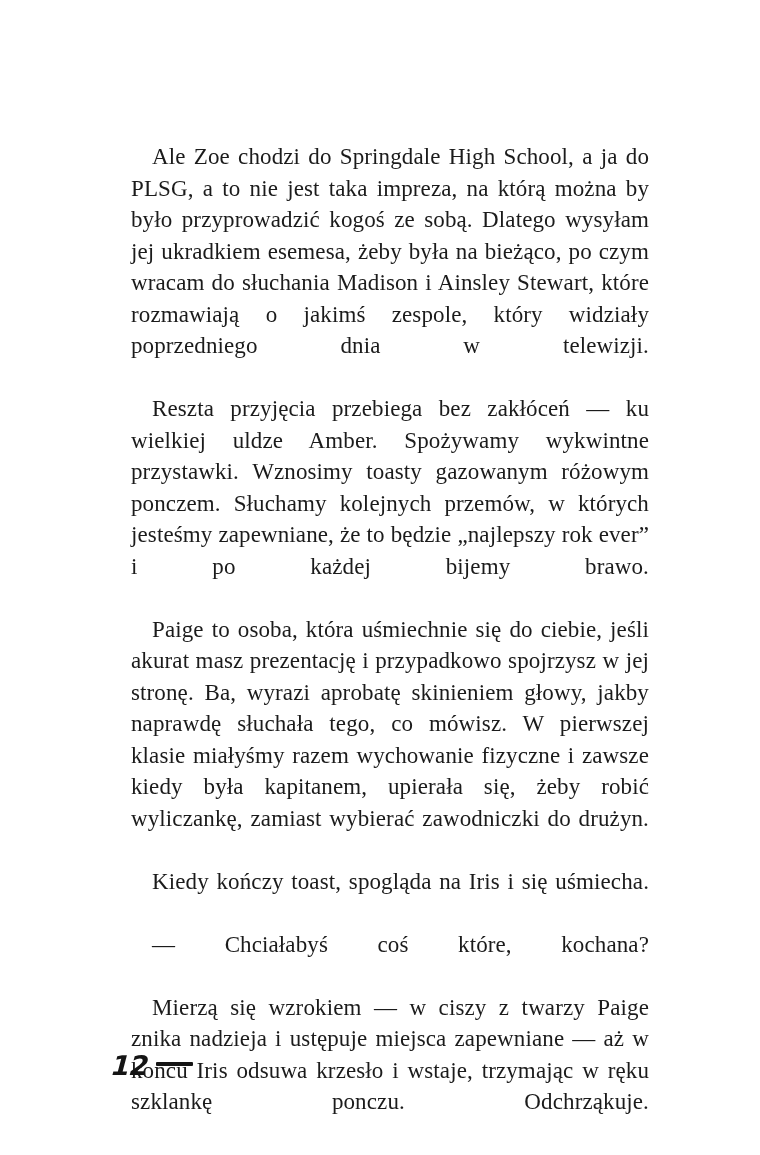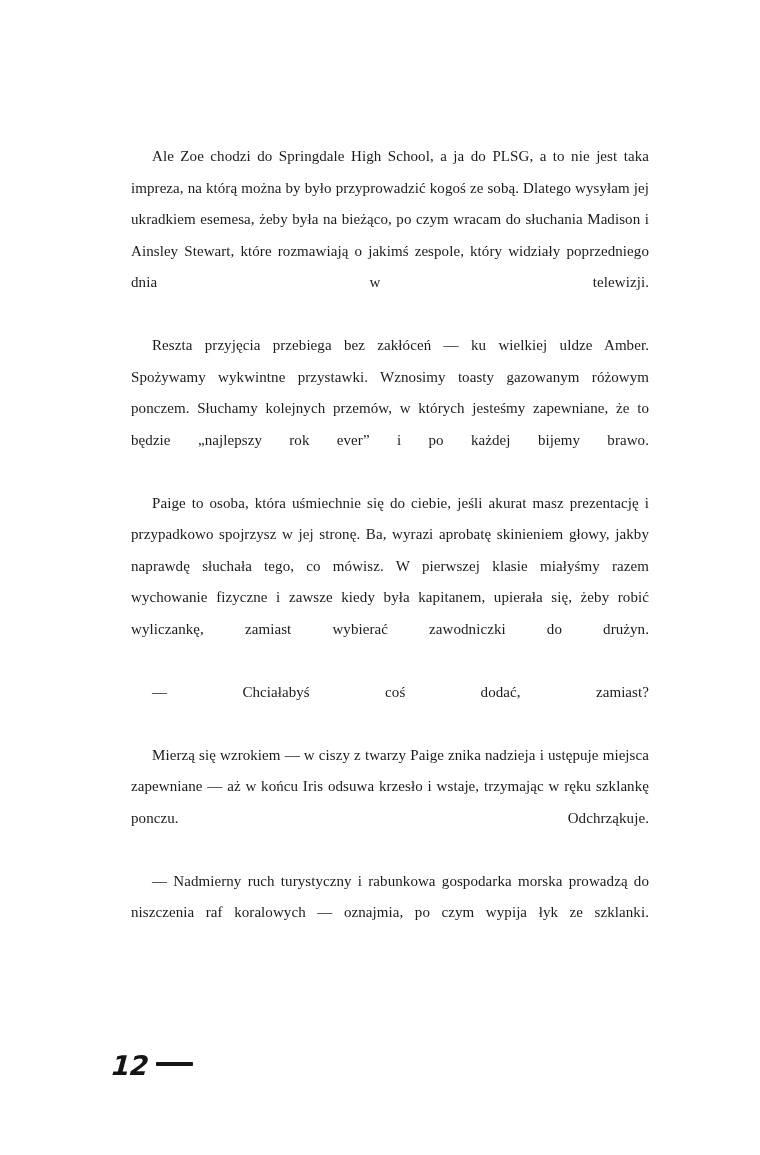--- a/index.html
+++ b/index.html
@@ -30,21 +30,21 @@
     position: absolute;
     left: 131px;
     top: 141px;
     width: 518px;
   }
 
   .para {
     margin: 0;
     text-align: justify;
     text-justify: inter-word;
-    font-size: 15px;
+    font-size: 23px;
     line-height: 31.5px;
     letter-spacing: 0.005em;
     word-spacing: 0.005em;
     color: #1b1b1b;
     hyphens: manual;
   }
 
   
   .para.indent {
     text-indent: 21px;
@@ -99,22 +99,23 @@
 
   <div class="textblock">
 
     <p class="para indent">Ale Zoe chodzi do Springdale High School, a ja do PLSG, a to nie jest taka impreza, na którą można by było przyprowadzić kogoś ze sobą. Dlatego wysyłam jej ukradkiem esemesa, żeby była na bieżąco, po czym wracam do słuchania Madison i Ainsley Stewart, które rozmawiają o jakimś zespole, który widziały poprzedniego dnia w telewizji.</p>
 
     <p class="para indent">Reszta przyjęcia przebiega bez zakłóceń — ku wielkiej uldze Amber. Spożywamy wykwintne przystawki. Wznosimy toasty gazowanym różowym ponczem. Słuchamy kolejnych przemów, w których jesteśmy zapewniane, że to będzie „najlepszy rok ever” i po każdej bijemy brawo.</p>
 
 
     <p class="para indent">Paige to osoba, która uśmiechnie się do ciebie, jeśli akurat masz prezentację i przypadkowo spojrzysz w jej stronę. Ba, wyrazi aprobatę skinieniem głowy, jakby naprawdę słuchała tego, co mówisz. W pierwszej klasie miałyśmy razem wychowanie fizyczne i zawsze kiedy była kapitanem, upierała się, żeby robić wyliczankę, zamiast wybierać zawodniczki do drużyn.</p>
 
+    <p class="para indent">Kiedy kończy toast, spogląda na Iris i się uśmiecha.</p>
 
-    <p class="para dialogue">— Chciałabyś coś dodać, zamiast?</p>
+    <p class="para dialogue">— Chciałabyś coś które, kochana?</p>
 
     <p class="para indent">Mierzą się wzrokiem — w ciszy z twarzy Paige znika nadzieja i ustępuje miejsca zapewniane — aż w końcu Iris odsuwa krzesło i wstaje, trzymając w ręku szklankę ponczu. Odchrząkuje.</p>
 
     <p class="para dialogue">— Nadmierny ruch turystyczny i rabunkowa gospodarka morska prowadzą do niszczenia raf koralowych — oznajmia, po czym wypija łyk ze szklanki.</p>
 
   </div>
 
   <div class="folio">
     <span class="folio-number">12</span>
     <span class="folio-rule"></span>

